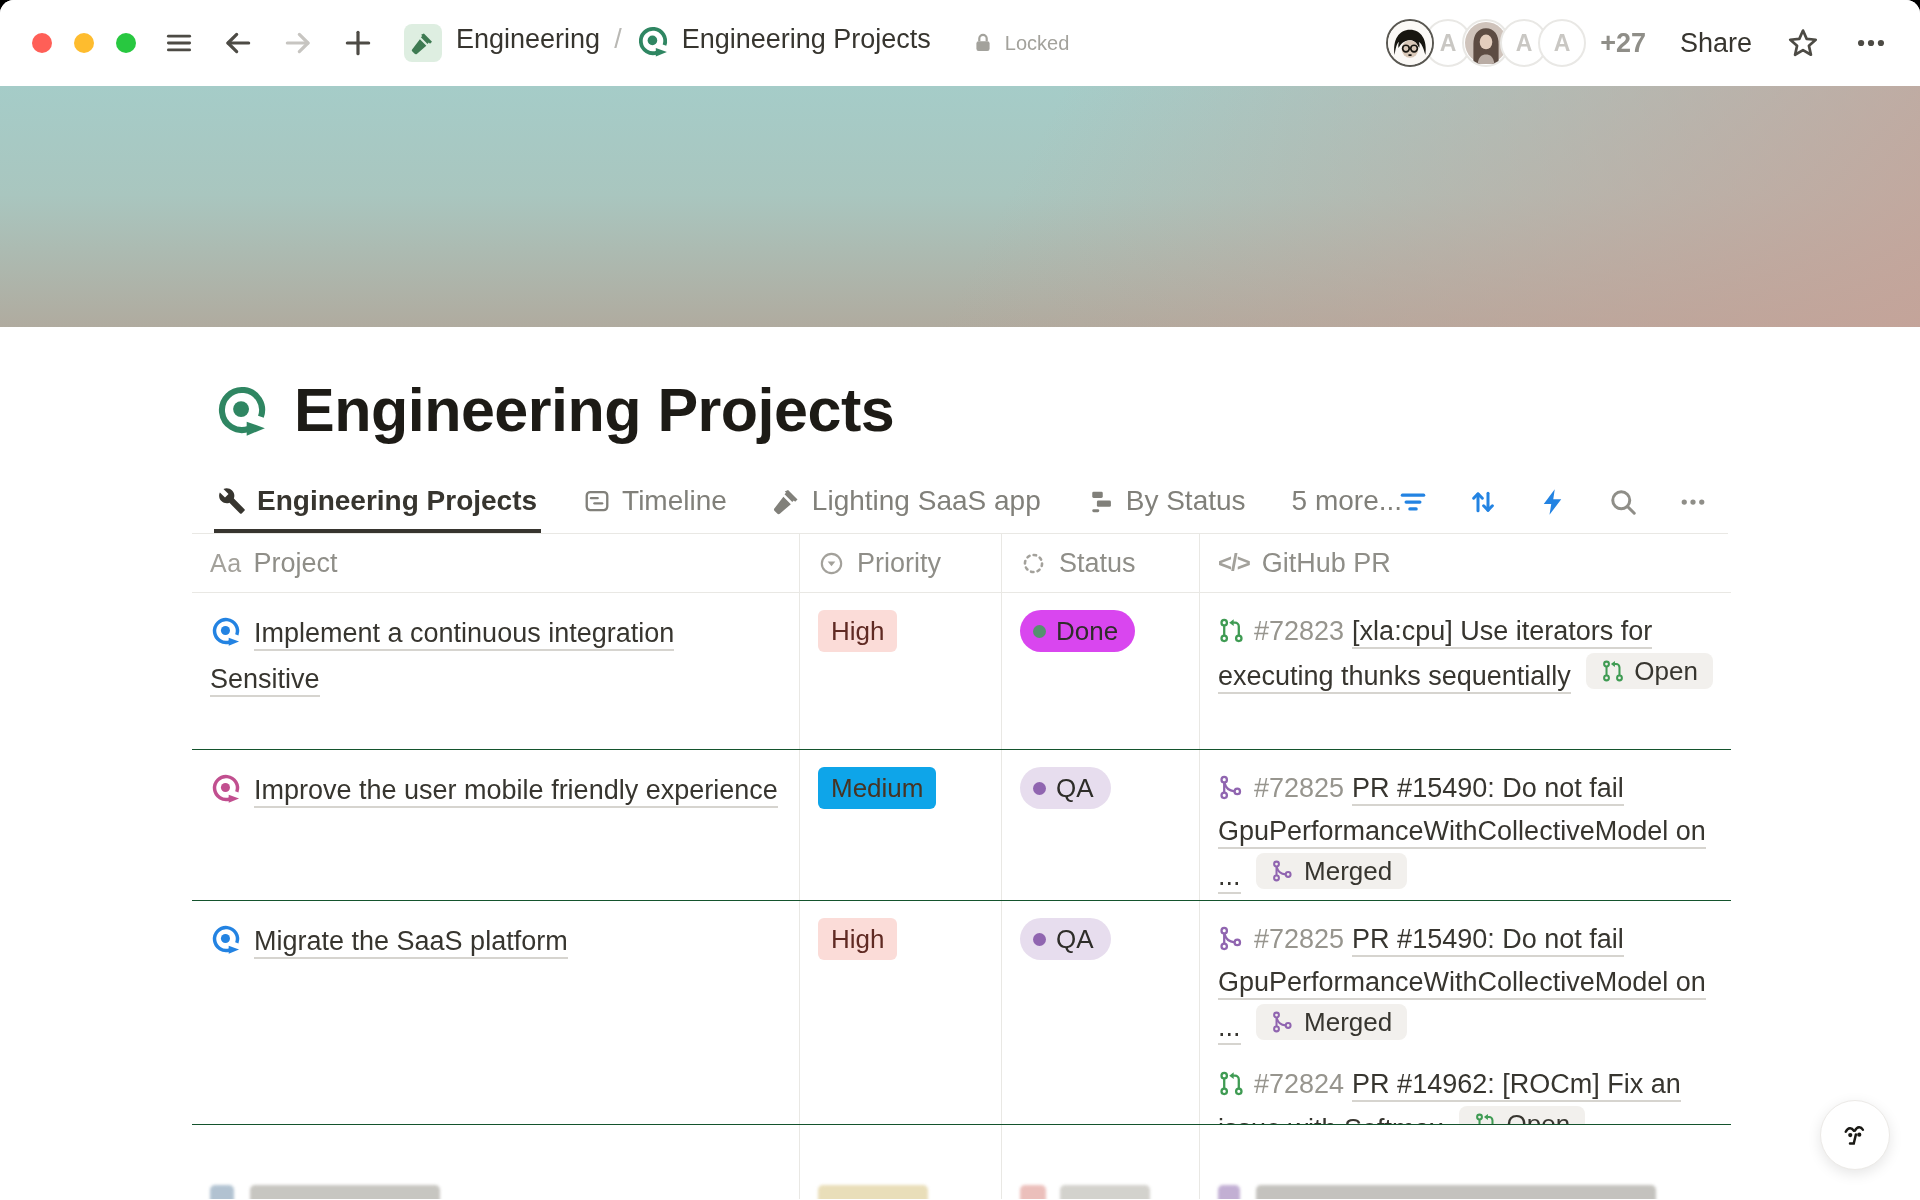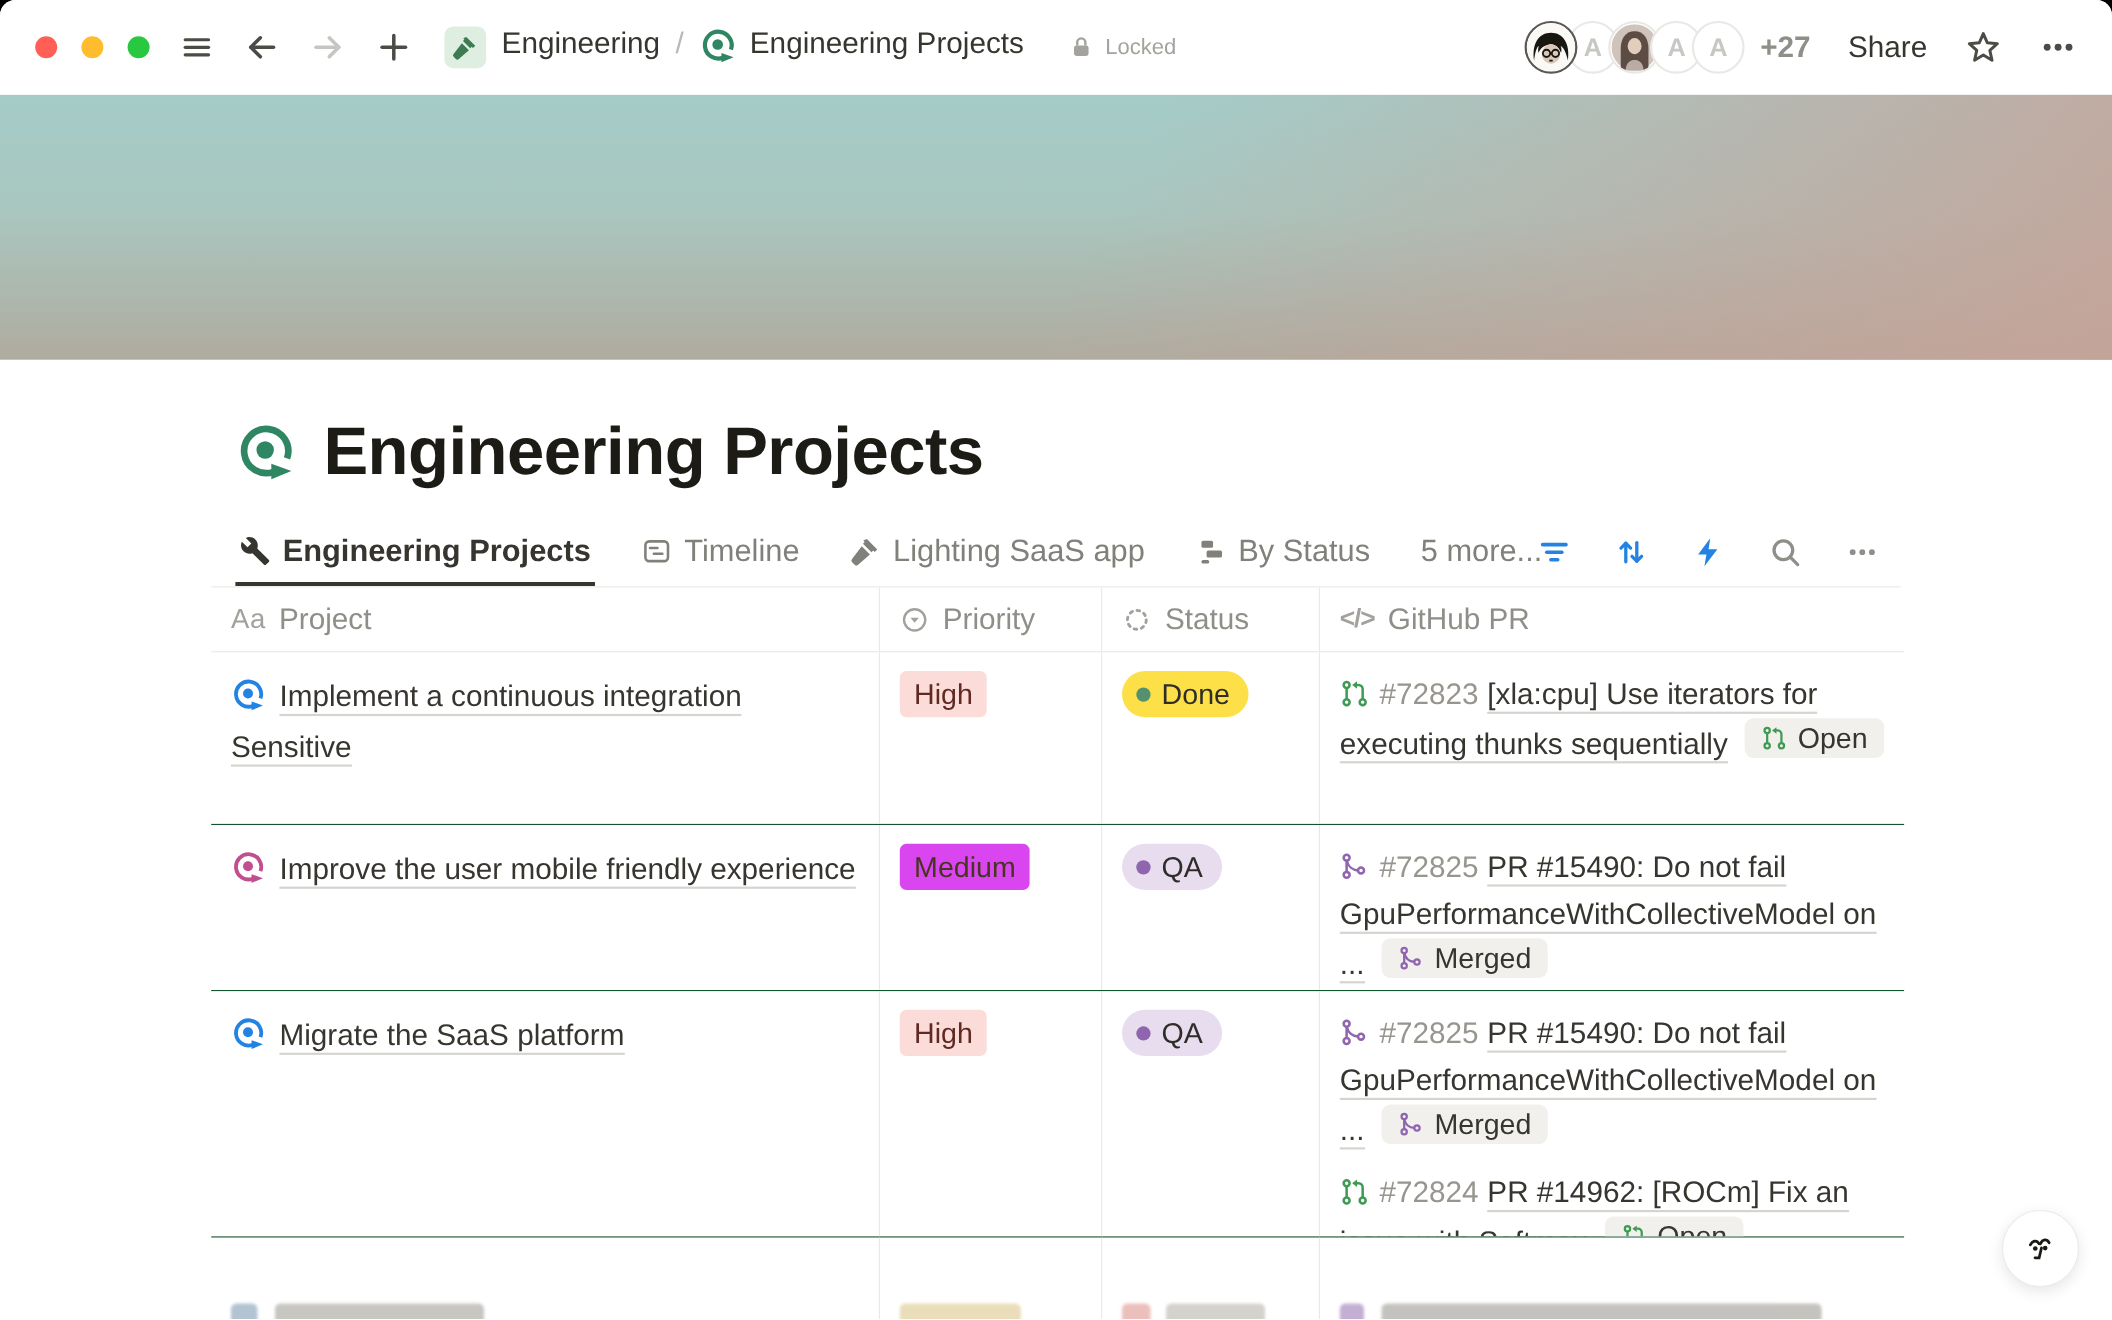--- a/index.html
+++ b/index.html
@@ -333,21 +333,21 @@
               <path d="M20.1 14.9 A8.6 8.6 0 1 0 14.9 20.1" fill="none" stroke="currentColor" stroke-width="2.6"></path>
               <polygon points="14.0,17.0 21.8,19.8 14.0,23.0" fill="currentColor"></polygon>
               <circle cx="11.6" cy="11.6" r="3.4" fill="currentColor"></circle>
             </svg>
         </span><span class="u">Implement a continuous integration Sensitive</span>
       </div>
       <div class="td">
         <span class="pill" style="background-color: rgb(251, 220, 216); color: rgb(96, 42, 35);">High</span>
       </div>
       <div class="td">
-        <span class="spill" style="background-color: #fde047;">
+        <span class="spill" style="background-color: #d946ef;">
             <i class="sdot" style="background-color: rgb(85, 145, 110);"></i>
             <span>Done</span>
           </span>
       </div>
       <div class="td pr">
         <div class="pr-entry">
           <span class="pr-ico open">
             <svg width="27" height="27" viewBox="0 0 20 20" stroke="currentColor" stroke-width="1.7" fill="none">
                 <circle cx="4.6" cy="4.2" r="2"></circle>
                 <line x1="4.6" y1="6.4" x2="4.6" y2="13.6"></line>
@@ -378,21 +378,21 @@
       <div class="td project">
         <span class="row-ico" style="color: rgb(193, 79, 143);">
           <svg width="32" height="32" viewBox="0 0 24 24">
               <path d="M20.1 14.9 A8.6 8.6 0 1 0 14.9 20.1" fill="none" stroke="currentColor" stroke-width="2.6"></path>
               <polygon points="14.0,17.0 21.8,19.8 14.0,23.0" fill="currentColor"></polygon>
               <circle cx="11.6" cy="11.6" r="3.4" fill="currentColor"></circle>
             </svg>
         </span><span class="u">Improve the user mobile friendly experience</span>
       </div>
       <div class="td">
-        <span class="pill" style="background-color: #d946ef; color: rgb(71, 52, 35);">Medium</span>
+        <span class="pill" style="background-color: #0ea5e9; color: rgb(71, 52, 35);">Medium</span>
       </div>
       <div class="td">
         <span class="spill" style="background-color: rgb(231, 221, 238);">
             <i class="sdot" style="background-color: rgb(144, 101, 176);"></i>
             <span>QA</span>
           </span>
       </div>
       <div class="td pr">
         <div class="pr-entry">
           <span class="pr-ico merged">

